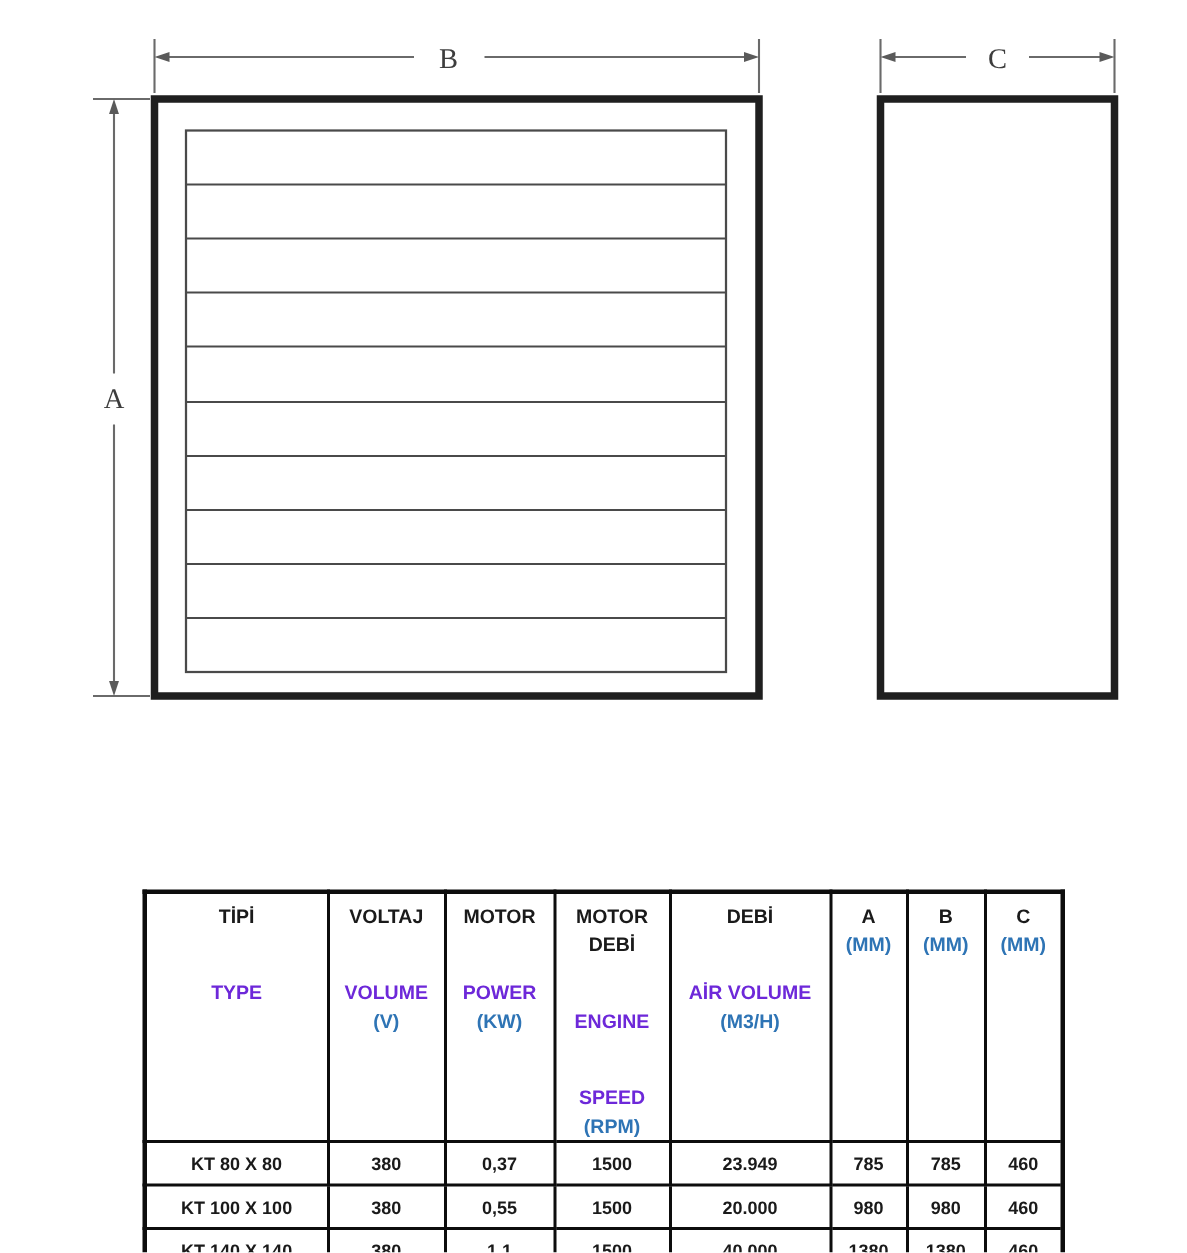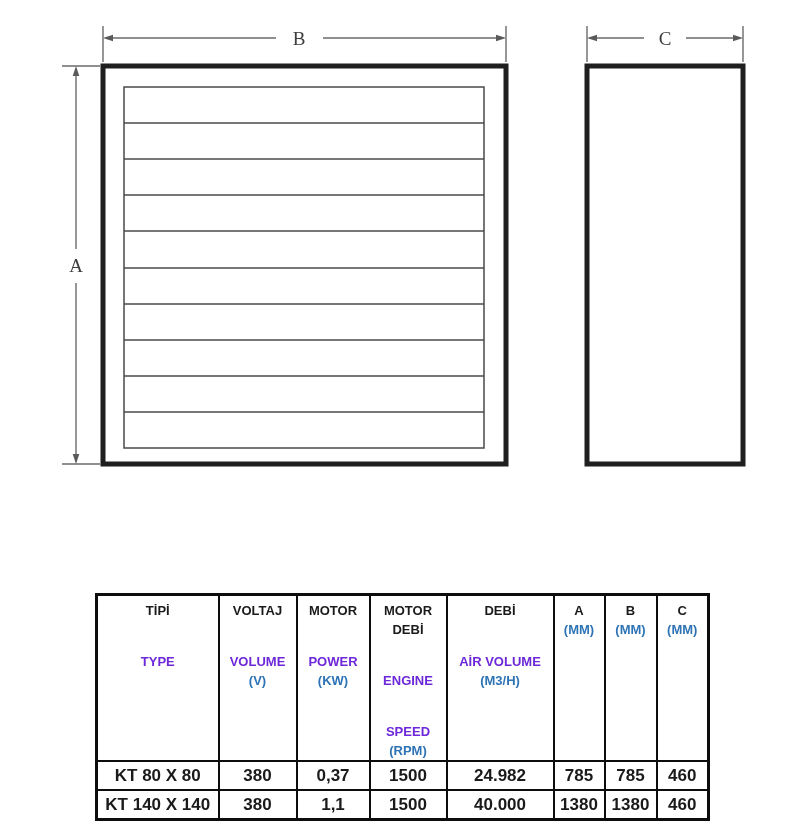--- a/index.html
+++ b/index.html
@@ -41,21 +41,21 @@
   table.spec-table th {
     height: 99px;
     vertical-align: top;
     padding: 5px 1px 0 1px;
     font-size: 13px;
     font-weight: bold;
     line-height: 19px;
   }
   table.spec-table td {
     height: 27px;
-    font-size: 17px;
+    font-size: 12px;
     font-weight: bold;
     color: #1a1a1a;
     padding: 0 1px;
     text-align: center;
   }
   .hl { display: block; }
   .hl-tr   { color: #1a1a1a; }
   .hl-en   { color: #6d28d9; margin-top: 32px; }
   .hl-unit { color: #2e74b5; }
 </style>
@@ -170,23 +170,33 @@
             <span class="hl hl-unit">(MM)</span>
           </th>
         </tr>
       </thead>
       <tbody>
         <tr>
           <td>KT 80 X 80</td>
           <td>380</td>
           <td>0,37</td>
           <td>1500</td>
-          <td>24.982</td>
+          <td>23.949</td>
           <td>785</td>
           <td>785</td>
+          <td>460</td>
+        </tr>
+        <tr>
+          <td>KT 100 X 100</td>
+          <td>380</td>
+          <td>0,55</td>
+          <td>1500</td>
+          <td>20.000</td>
+          <td>980</td>
+          <td>980</td>
           <td>460</td>
         </tr>
         <tr>
           <td>KT 140 X 140</td>
           <td>380</td>
           <td>1,1</td>
           <td>1500</td>
           <td>40.000</td>
           <td>1380</td>
           <td>1380</td>

